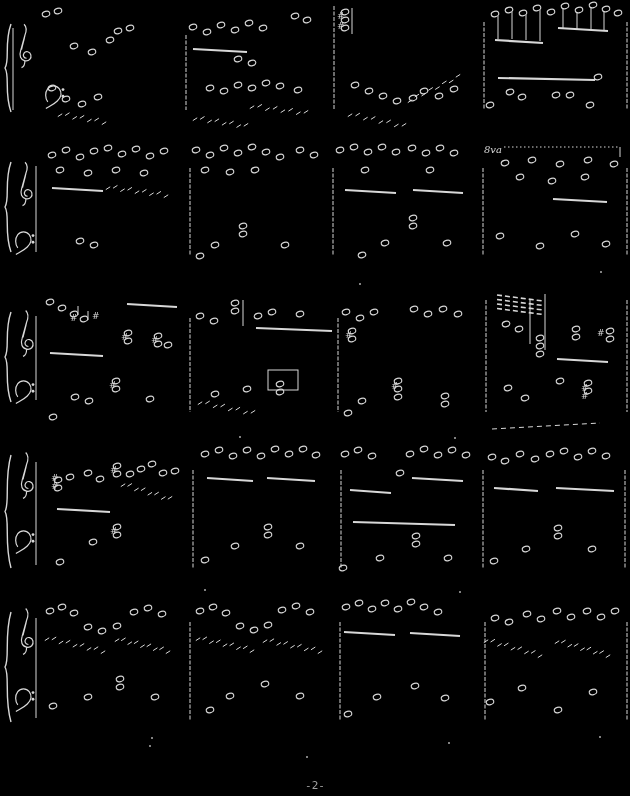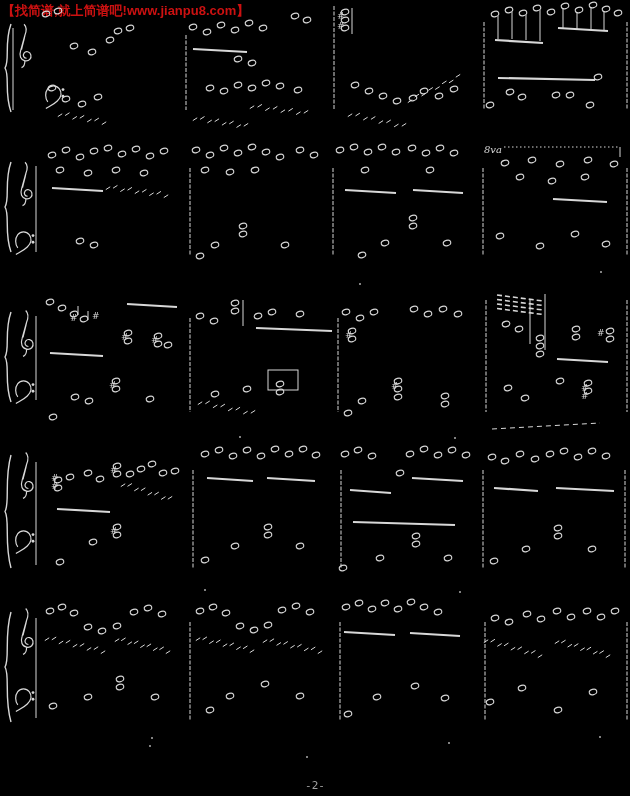--- a/index.html
+++ b/index.html
@@ -8,21 +8,20 @@
   .watermark{position:absolute;left:2px;top:2px;font-size:13px;font-weight:bold;
              letter-spacing:0px;white-space:nowrap;}
   .score-svg{position:absolute;left:0;top:0;}
   .footer{position:absolute;left:0;bottom:4px;width:100%;text-align:center;
           font-size:11px;font-family:"DejaVu Sans Mono",monospace;}
 </style>
 </head>
 <body>
 
 <div class="page">
-  <div class="watermark" style="color: rgb(204, 17, 17);">【找简谱,就上简谱吧!www.jianpu8.com】</div>
   <svg class="score-svg" width="630" height="796" viewBox="0 0 630 796">
       <g>
         <path d="M11 24 C4 43.36 10 60 5 68 C10 76 4 92.64 11 112" fill="none" stroke="#d8d8d8" stroke-width="1.4"></path>
         <line x1="13" y1="28" x2="13" y2="110" stroke="#d8d8d8" stroke-width="1"></line>
         <line x1="186" y1="35" x2="186" y2="110" stroke="#d8d8d8" stroke-width="1" stroke-dasharray="4 1.5"></line>
         <line x1="334" y1="6" x2="334" y2="110" stroke="#d8d8d8" stroke-width="1" stroke-dasharray="4 1.5"></line>
         <line x1="484" y1="22" x2="484" y2="110" stroke="#d8d8d8" stroke-width="1" stroke-dasharray="4 1.5"></line>
         <line x1="627" y1="22" x2="627" y2="110" stroke="#d8d8d8" stroke-width="1" stroke-dasharray="4 1.5"></line>
         <path d="M13 5 C16 8 16 13 14 18 L9 36 C7 42 9 47 14 48 C19 49 22 45 21 41 C20 37 15 36 13 39 C11 42 13 45 16 45 M14 18 C13 24 11 30 10 35 M14 48 C14 52 13 55 10 56" transform="translate(13 20) scale(0.85)" fill="none" stroke="#d8d8d8" stroke-width="1.411764705882353"></path>
         <path d="M4 21 C1 17 1 11 4 7 C7 3 13 3 16 7 C19 11 18 16 14 20 C10 24 5 26 2 28" transform="translate(44 82) scale(0.95)" fill="none" stroke="#d8d8d8" stroke-width="1.263157894736842"></path>

